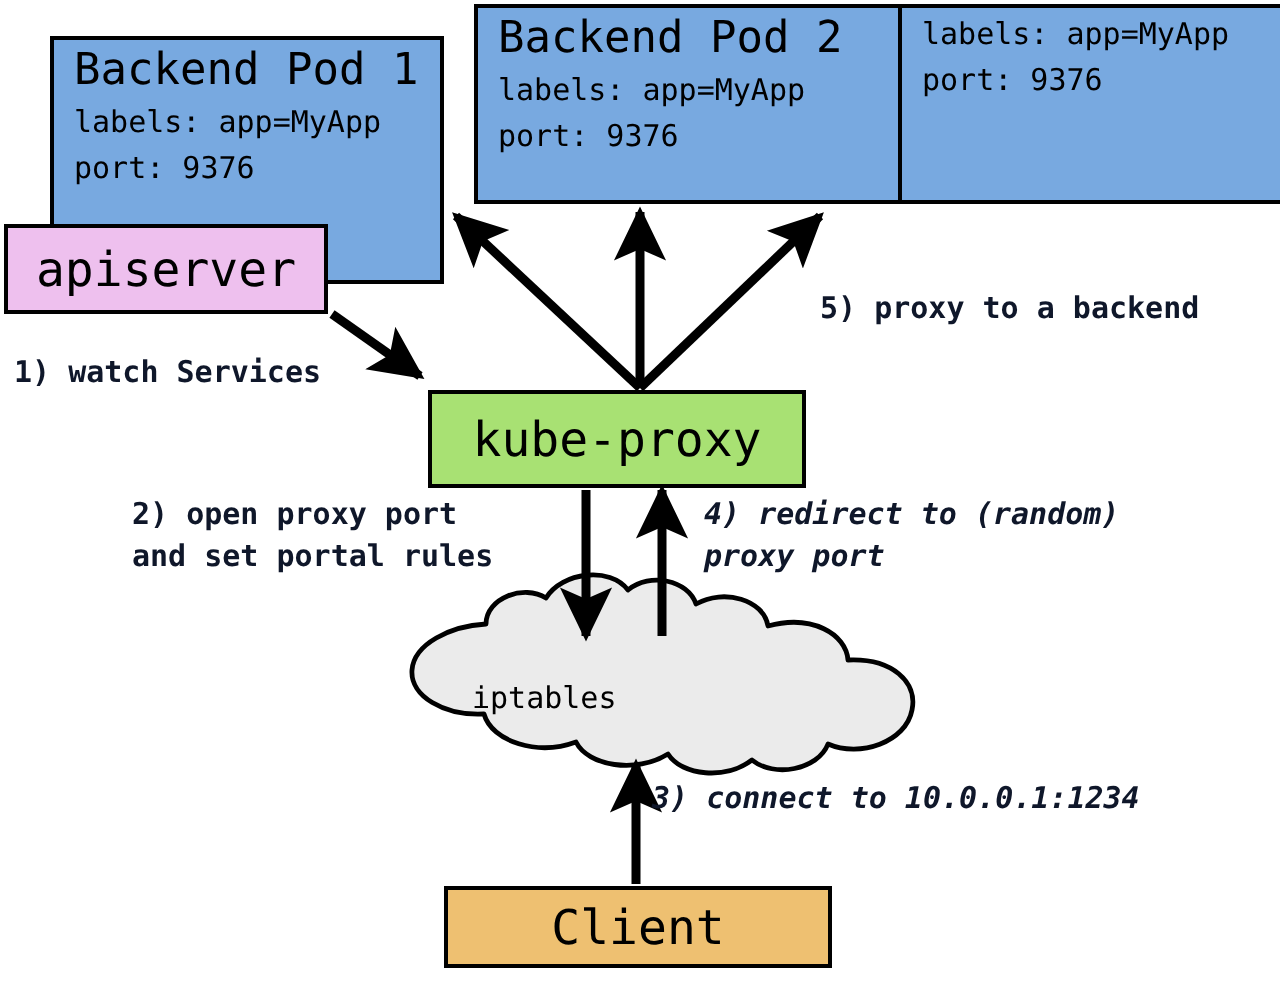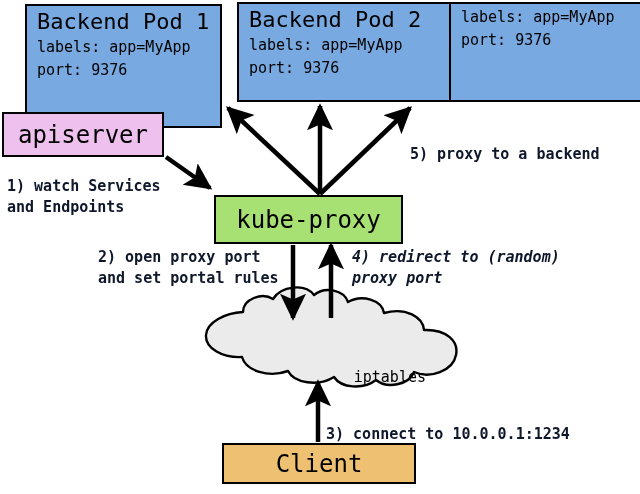--- a/index.html
+++ b/index.html
@@ -62,22 +62,21 @@
   }
   #node-client {
     background: #eec071;
   }
   .cloud-label {
     position: absolute;
     font-size: 15px;
     line-height: 18px;
     color: #000000;
     white-space: nowrap;
-    text-align: right;
-    margin-top: 28px;
+    text-align: left;
   }
   .step-label {
     position: absolute;
     font-family: "DejaVu Sans Mono", monospace;
     font-weight: bold;
     font-size: 15px;
     line-height: 21px;
     color: #0f172a;
     white-space: nowrap;
   }
@@ -117,21 +116,21 @@
 
     <line x1="320" y1="194" x2="410" y2="108" stroke="#000000" stroke-width="4.5" marker-end="url(#ah)"></line>
 
     <line x1="293" y1="245" x2="293" y2="318" stroke="#000000" stroke-width="4.5" marker-end="url(#ah)"></line>
 
     <line x1="331" y1="318" x2="331" y2="245" stroke="#000000" stroke-width="4.5" marker-end="url(#ah)"></line>
 
     <line x1="318" y1="442" x2="318" y2="382" stroke="#000000" stroke-width="4.5" marker-end="url(#ah)"></line>
   </svg>
 
-  <div class="node pod" id="node-pod-1" style="left:25px; top:4px; width:197px; height:124px;">
+  <div class="node pod" id="node-pod-1" style="left:25px; top:18px; width:197px; height:124px;">
     <div class="pod-title">Backend Pod 1</div>
     <div class="pod-line">labels: app=MyApp</div>
     <div class="pod-line">port: 9376</div>
   </div>
 
   <div class="node pod" id="node-pod-2" style="left:237px; top:2px; width:224px; height:100px;">
     <div class="pod-title">Backend Pod 2</div>
     <div class="pod-line">labels: app=MyApp</div>
     <div class="pod-line">port: 9376</div>
   </div>
@@ -150,29 +149,28 @@
   </div>
 
   <div class="cloud-label" style="left:236px; top:340px; width:190px;">iptables</div>
 
   <div class="node plain-node" id="node-client" style="left:222px; top:443px; width:194px; height:41px;">
     <span class="plain-node-label">Client</span>
   </div>
 
   <div class="step-label" style="left:7px; top:176px;">
     <div>1) watch Services</div>
-    <div>and Endpoints</div>
   </div>
 
-  <div class="step-label" style="left:66px; top:247px;margin-left:32px;">
+  <div class="step-label" style="left:66px; top:247px;">
     <div>2) open proxy port</div>
     <div>and set portal rules</div>
   </div>
 
-  <div class="step-label" style="left:326px; top:424px;">
+  <div class="step-label" style="left:326px; top:389px;font-style:italic;">
     <div>3) connect to 10.0.0.1:1234</div>
   </div>
 
   <div class="step-label" style="left:352px; top:247px;font-style:italic;">
     <div>4) redirect to (random)</div>
     <div>proxy port</div>
   </div>
 
   <div class="step-label" style="left:410px; top:144px;">
     <div>5) proxy to a backend</div>

